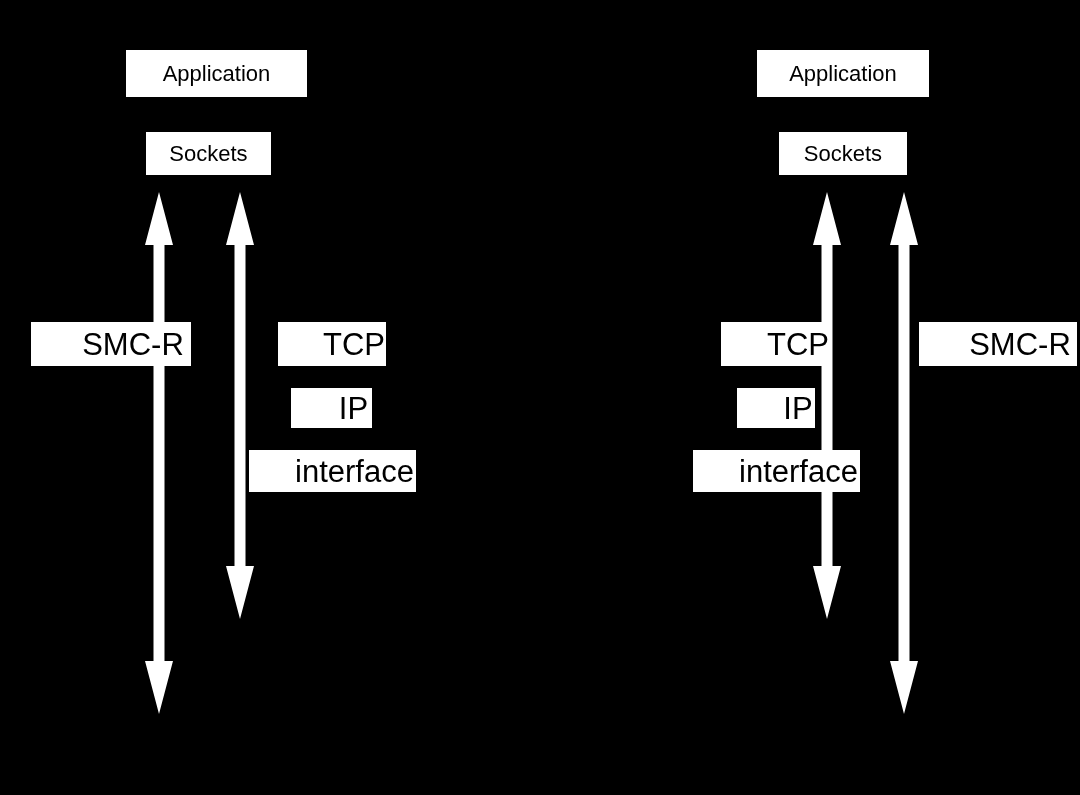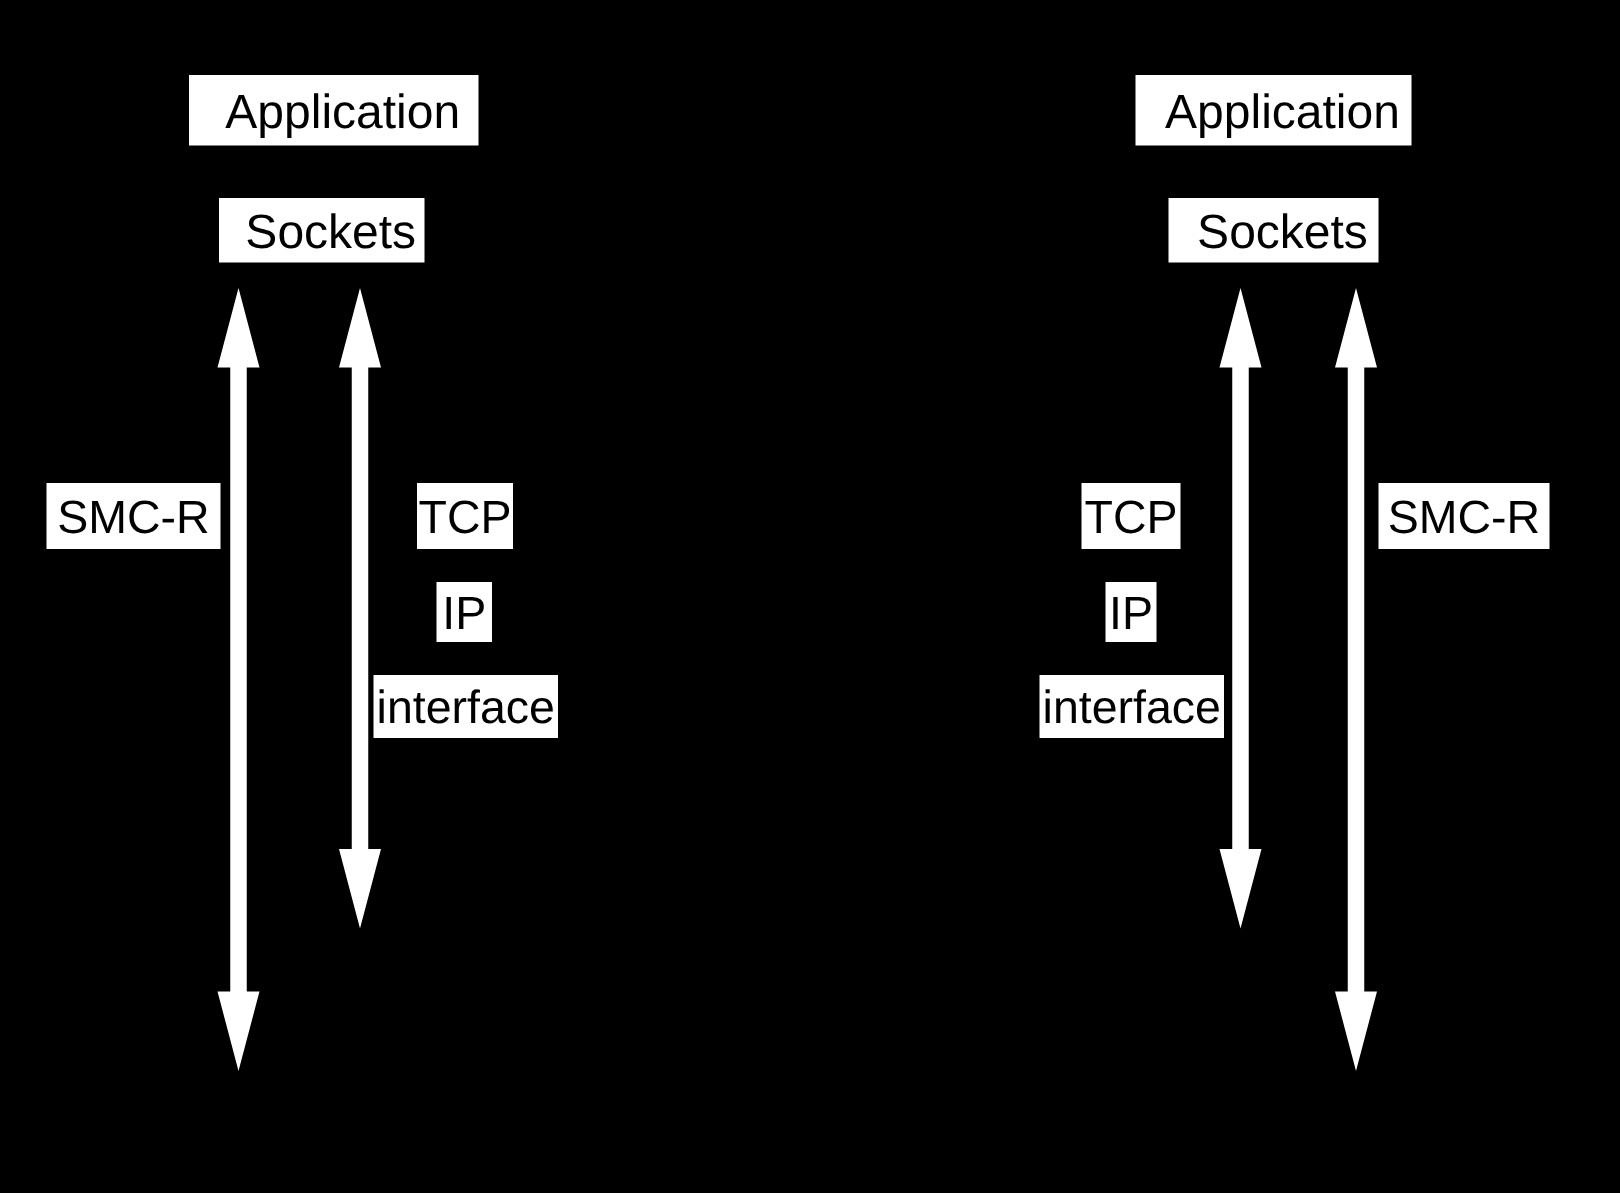--- a/index.html
+++ b/index.html
@@ -18,22 +18,22 @@
   .label {
     position: absolute;
     background: #ffffff;
     color: #000000;
     display: flex;
     align-items: center;
     justify-content: center;
     white-space: nowrap;
     line-height: 1;
   }
-  .label.big   { font-size: 32px; padding-left: 12px; }
-  .label.small { font-size: 31px; }
+  .label.big   { font-size: 22px; }
+  .label.small { font-size: 31px; padding-left: 44px; }
 
   
   .l-app   { left: 126px; top:  50px; width: 181px; height: 47px; }
   .l-sock  { left: 146px; top: 132px; width: 125px; height: 43px; }
   .l-smcr  { left:  31px; top: 322px; width: 116px; height: 44px; }
   .l-tcp   { left: 278px; top: 322px; width:  64px; height: 44px; }
   .l-ip    { left: 291px; top: 388px; width:  37px; height: 40px; }
   .l-iface { left: 249px; top: 450px; width: 123px; height: 42px; }
 
   

